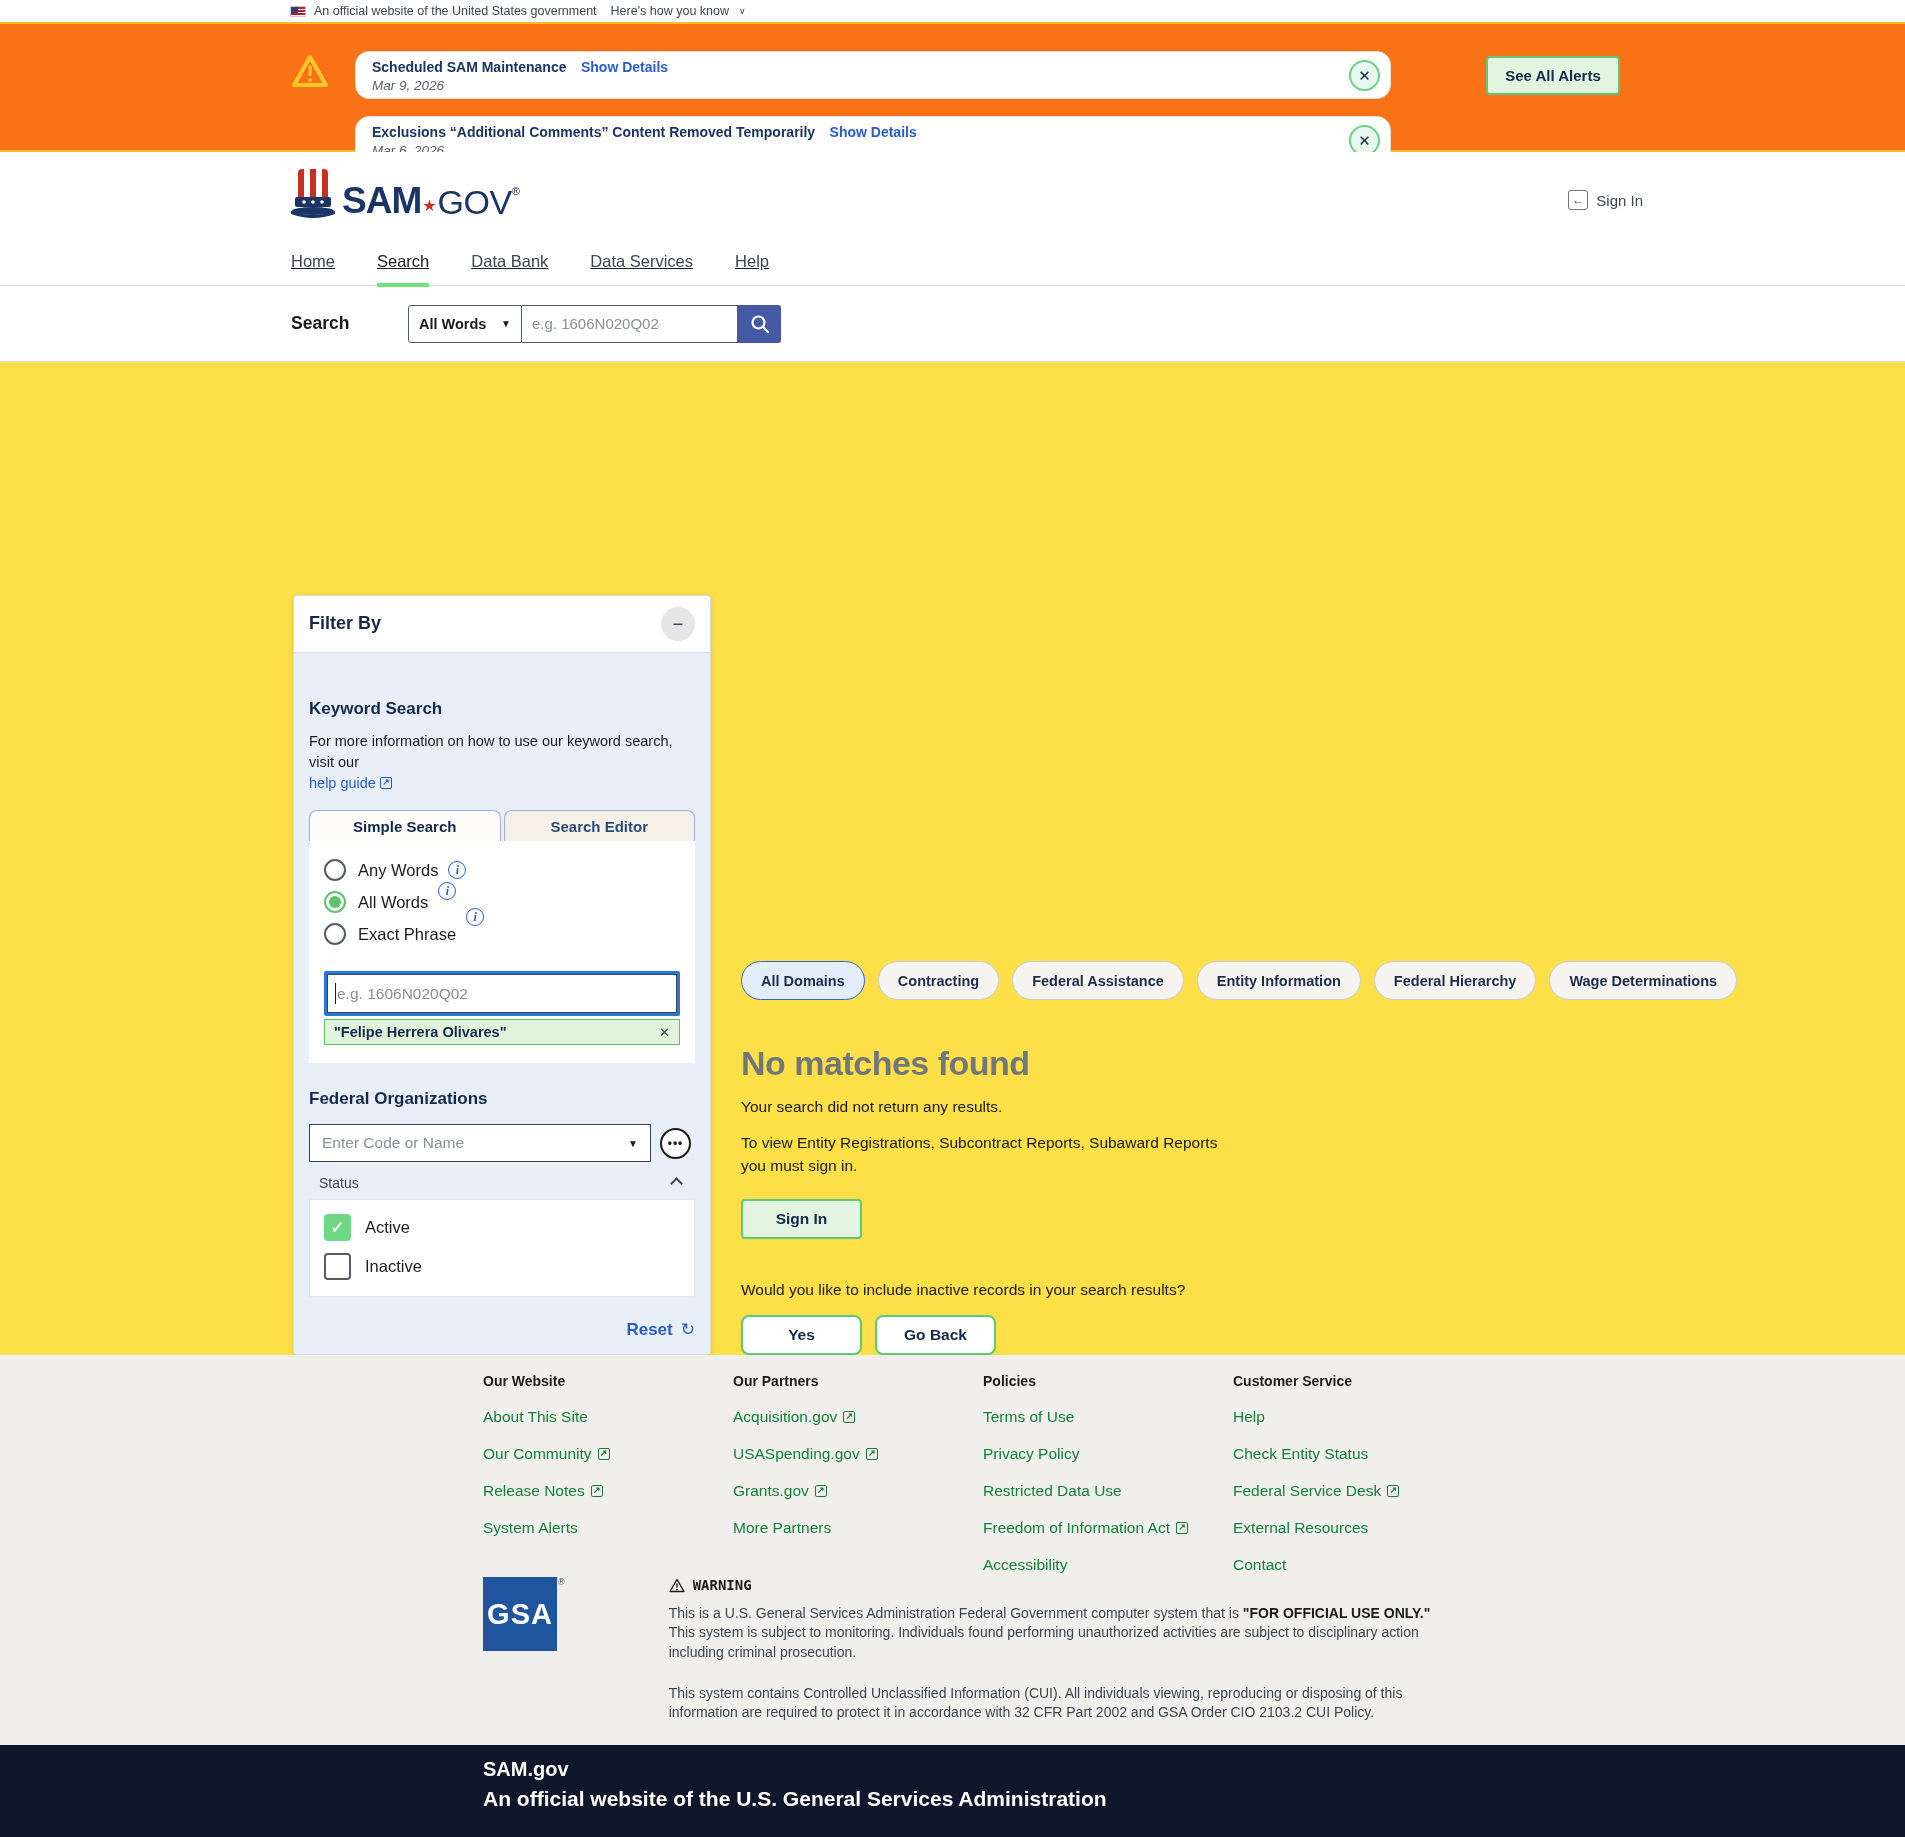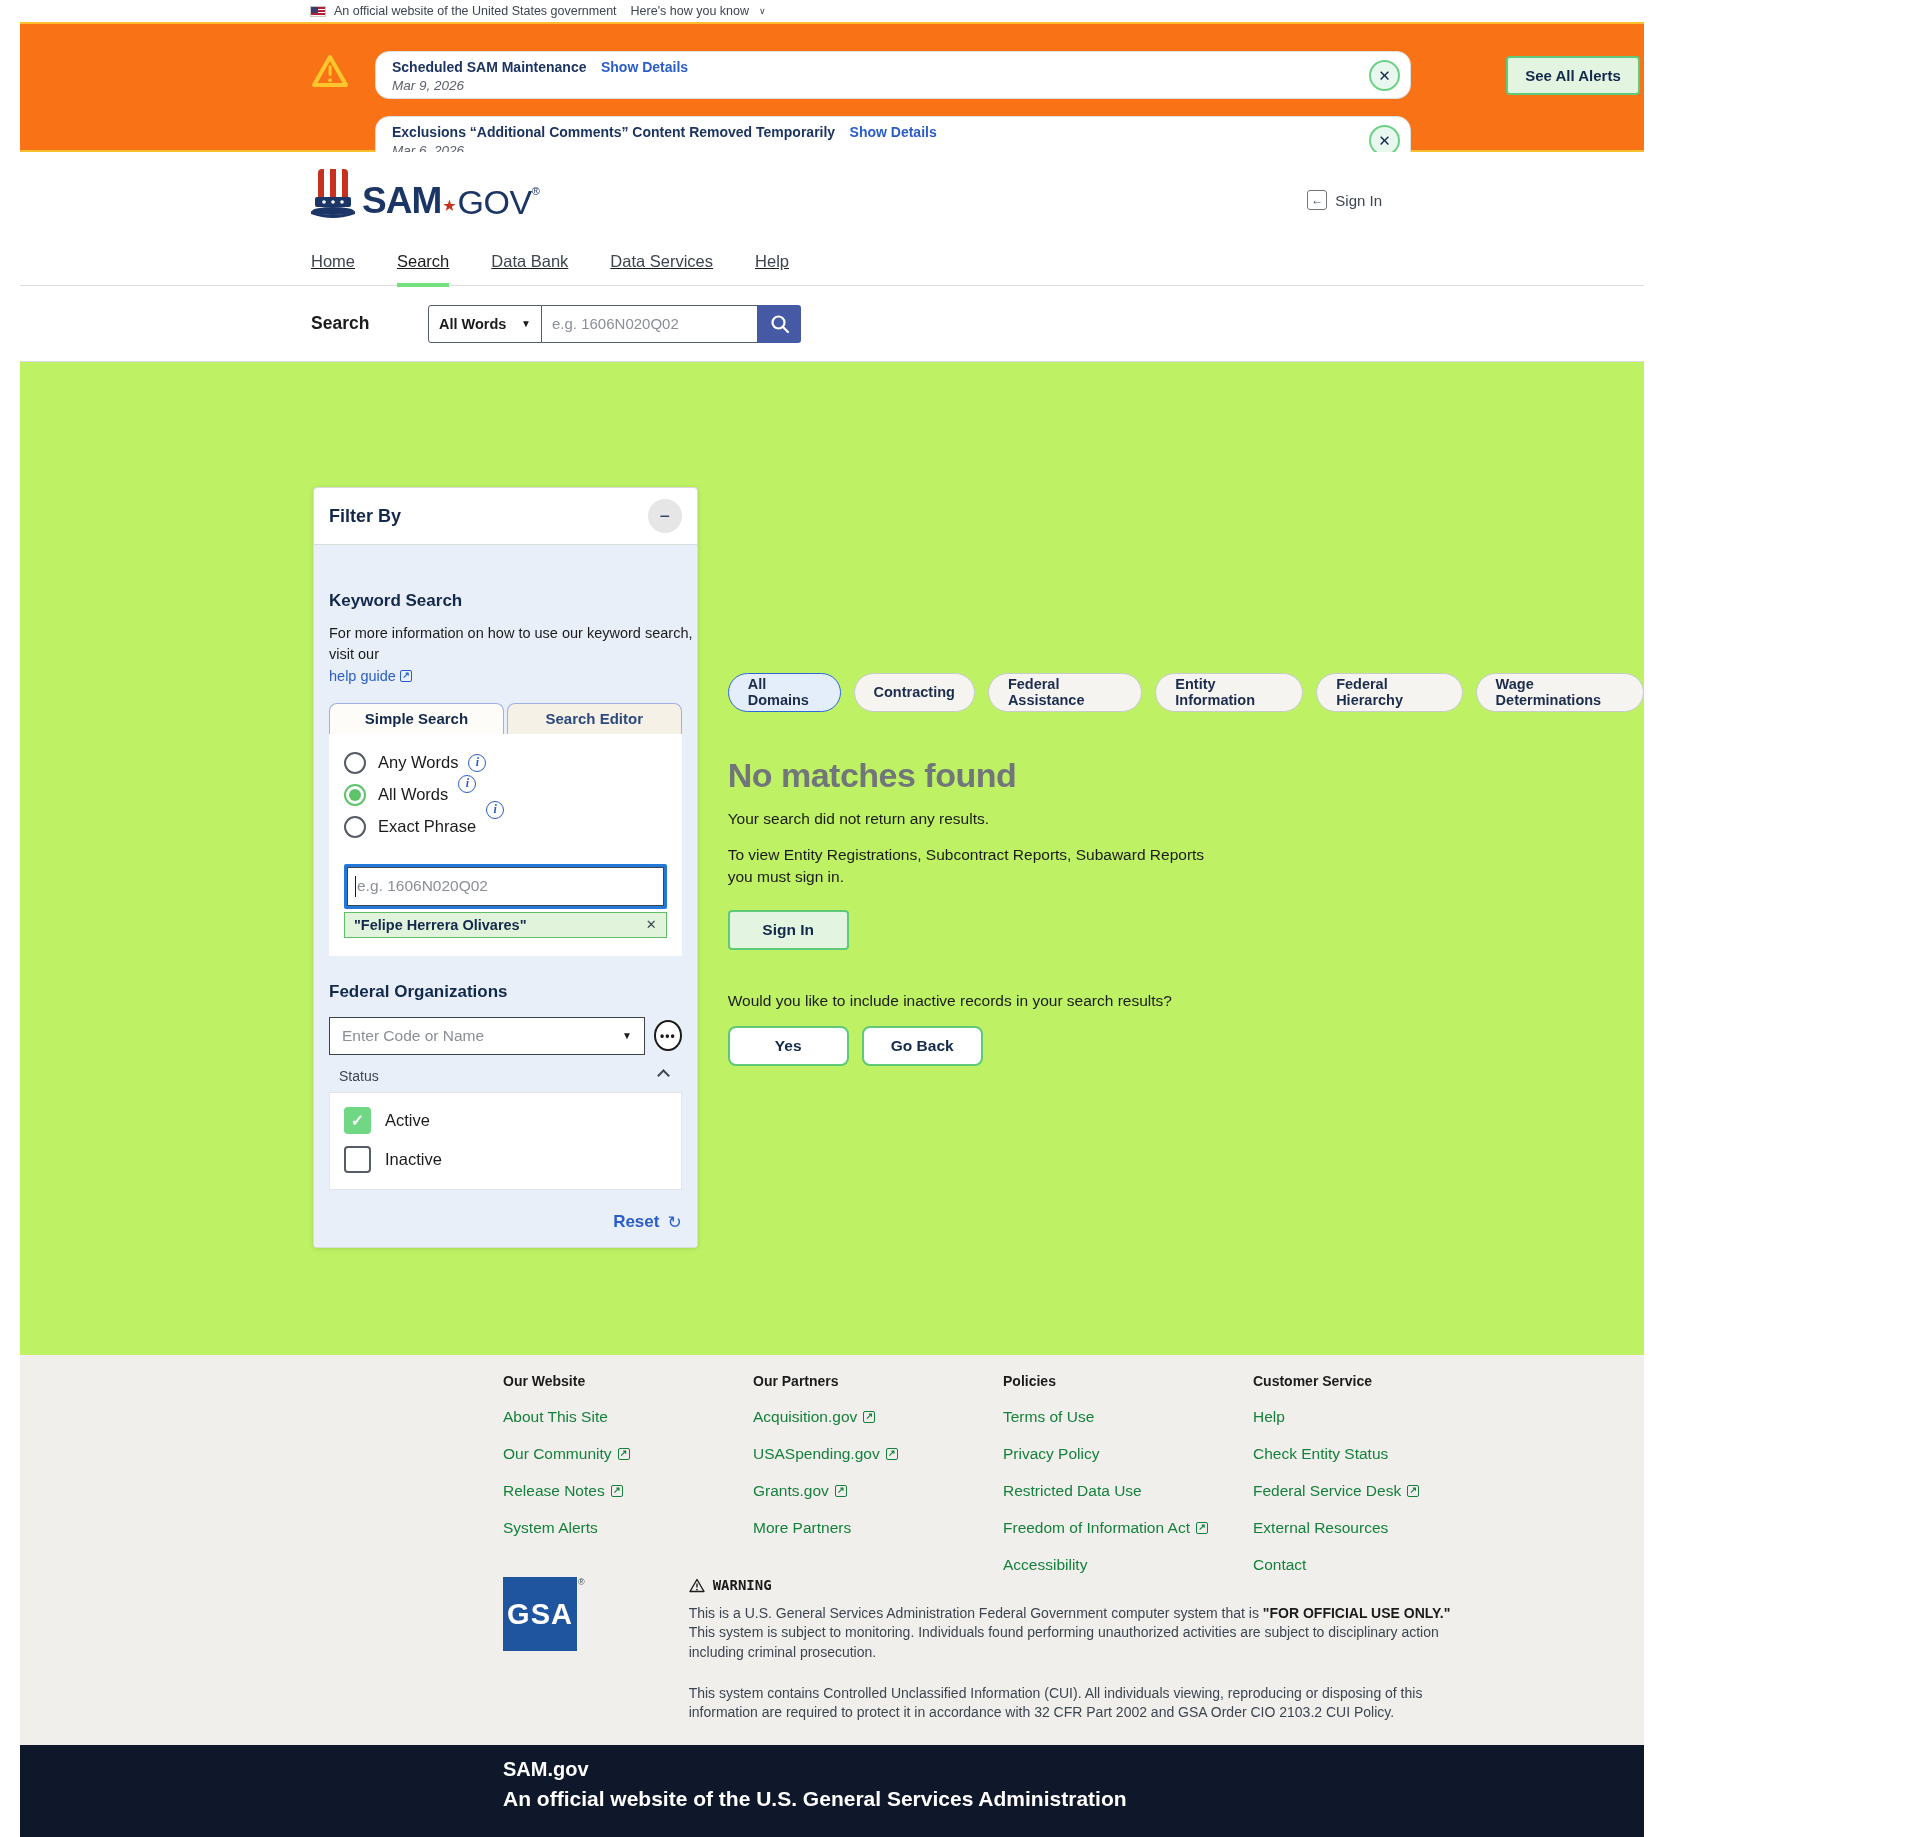--- a/index.html
+++ b/index.html
@@ -1,18 +1,18 @@
 <!DOCTYPE html>
 <html><head>
 <meta charset="utf-8">
 <style>
   * { margin:0; padding:0; box-sizing:border-box; }
   html,body { background:#fff; }
   body { font-family:"Liberation Sans", sans-serif; color:#1b1b1b; }
-  #page { position:relative; width:1644px; height:1837px; background:#fff; overflow:hidden;padding-left:20px; }
+  #page { position:relative; width:1905px; height:1837px; background:#fff; overflow:hidden; }
 
   
   .gov-banner { height:24px; background:#fff; border-bottom:2px solid #ffbe2e;
     display:flex; align-items:center; padding-left:290px; font-size:12.5px; color:#3d4551; gap:8px; }
   .us-flag { width:16px; height:11px; position:relative; display:inline-block;
     background:repeating-linear-gradient(#b22234 0 1.6px, #fff 1.6px 3.2px); border:0.5px solid #c9c9c9; }
   .us-flag::after { content:""; position:absolute; left:0; top:0; width:7px; height:6px; background:#3c3b6e; }
   .banner-link { color:#3d4551; cursor:pointer; margin-left:6px; }
   .banner-caret { font-size:9px; color:#3d4551; margin-left:2px; }
 
@@ -57,21 +57,21 @@
     display:flex; align-items:center; justify-content:space-between; padding:0 10px; font-size:14.5px;
     font-weight:bold; color:#1b1b1b; cursor:pointer; }
   .select-caret { font-size:10px; color:#1b1b1b; }
   .searchbar-input { width:216px; height:38px; border:1px solid #565c65; border-left:none; padding:0 10px;
     font-size:15px; font-family:inherit; color:#1b1b1b; }
   .searchbar-input::placeholder { color:#8a8f98; }
   .search-go { width:43px; height:38px; background:#4659a5; border:none; border-radius:0 3px 3px 0; cursor:pointer;
     display:flex; align-items:center; justify-content:center; }
 
   
-  .content { height:993px; display:flex; align-items:center; background:#bef264; }
+  .content { height:993px; display:flex; align-items:flex-end; background:#fde047; }
 
   
   .filter-card { width:418px; margin-left:293px; margin-top:18px; background:#fff; border:1px solid #d9dbdd;
     border-radius:4px; box-shadow:0 1px 5px rgba(0,0,0,.12); overflow:hidden; }
   .filter-head { height:56px; display:flex; align-items:center; justify-content:space-between; padding:0 15px; }
   .filter-title { font-size:18px; font-weight:bold; color:#13294b; }
   .collapse-btn { width:34px; height:34px; border-radius:50%; border:none; background:#e6e6e6; color:#13294b;
     font-size:18px; cursor:pointer; line-height:1; }
   .filter-body { background:#e8eff8; border-top:1px solid #d9dbdd; padding:16px 15px 14px; }
   .kw-heading, .fo-heading { font-size:17px; font-weight:bold; color:#13294b; }

